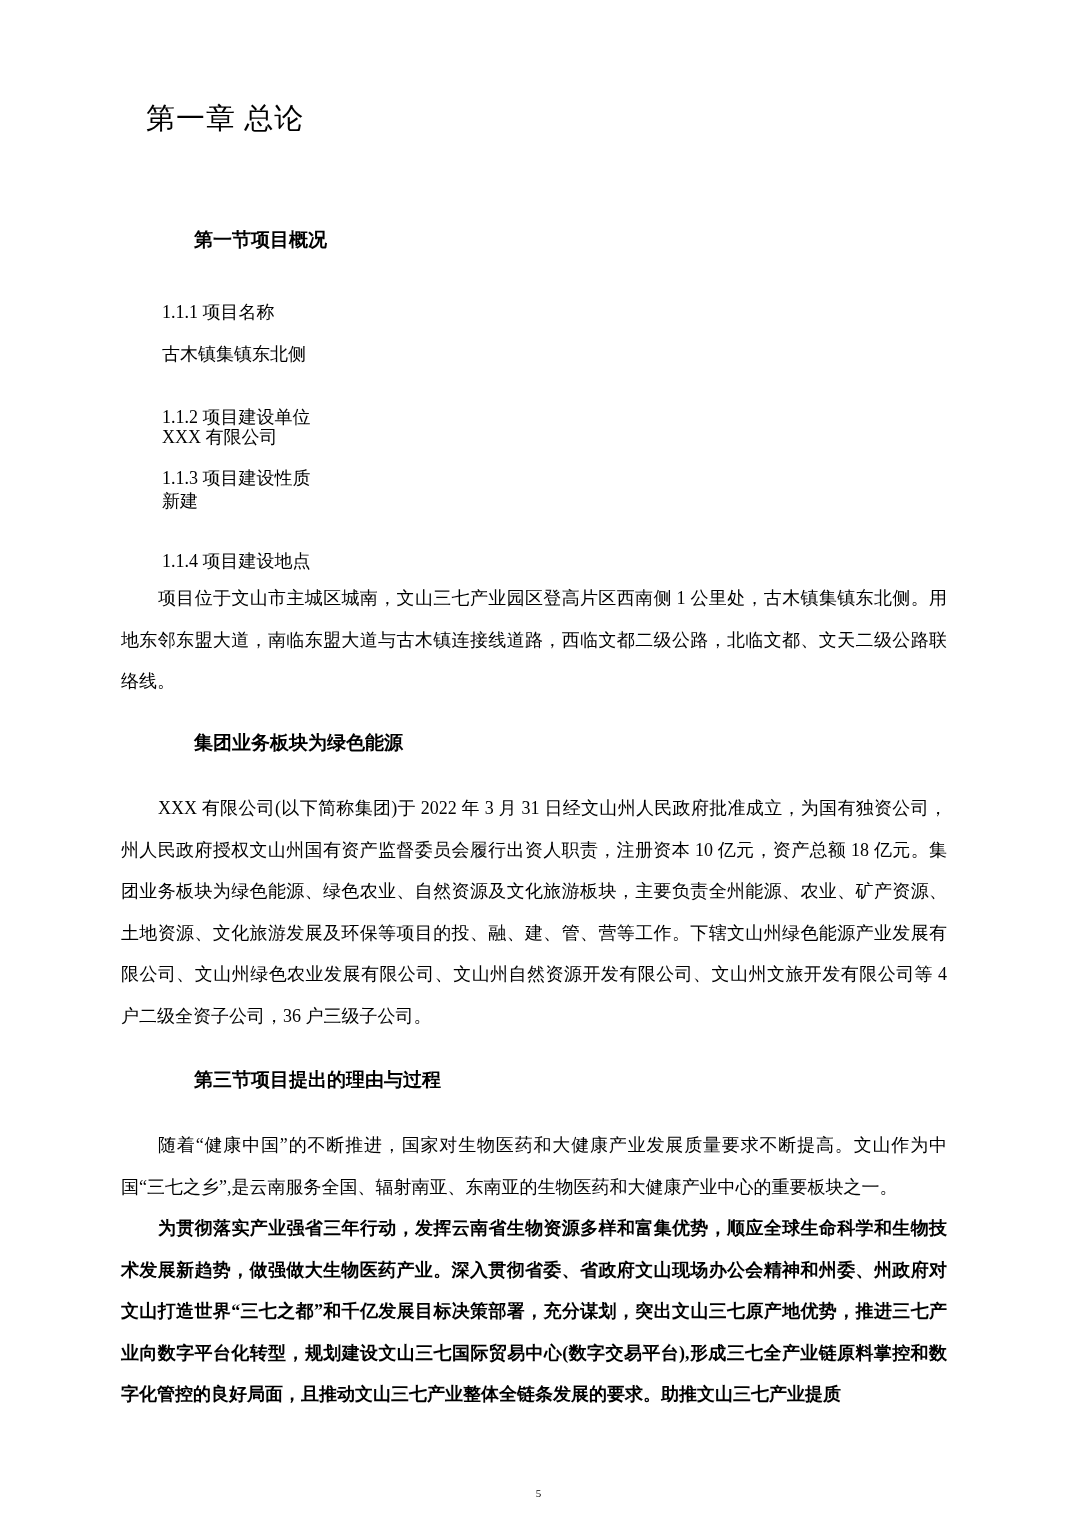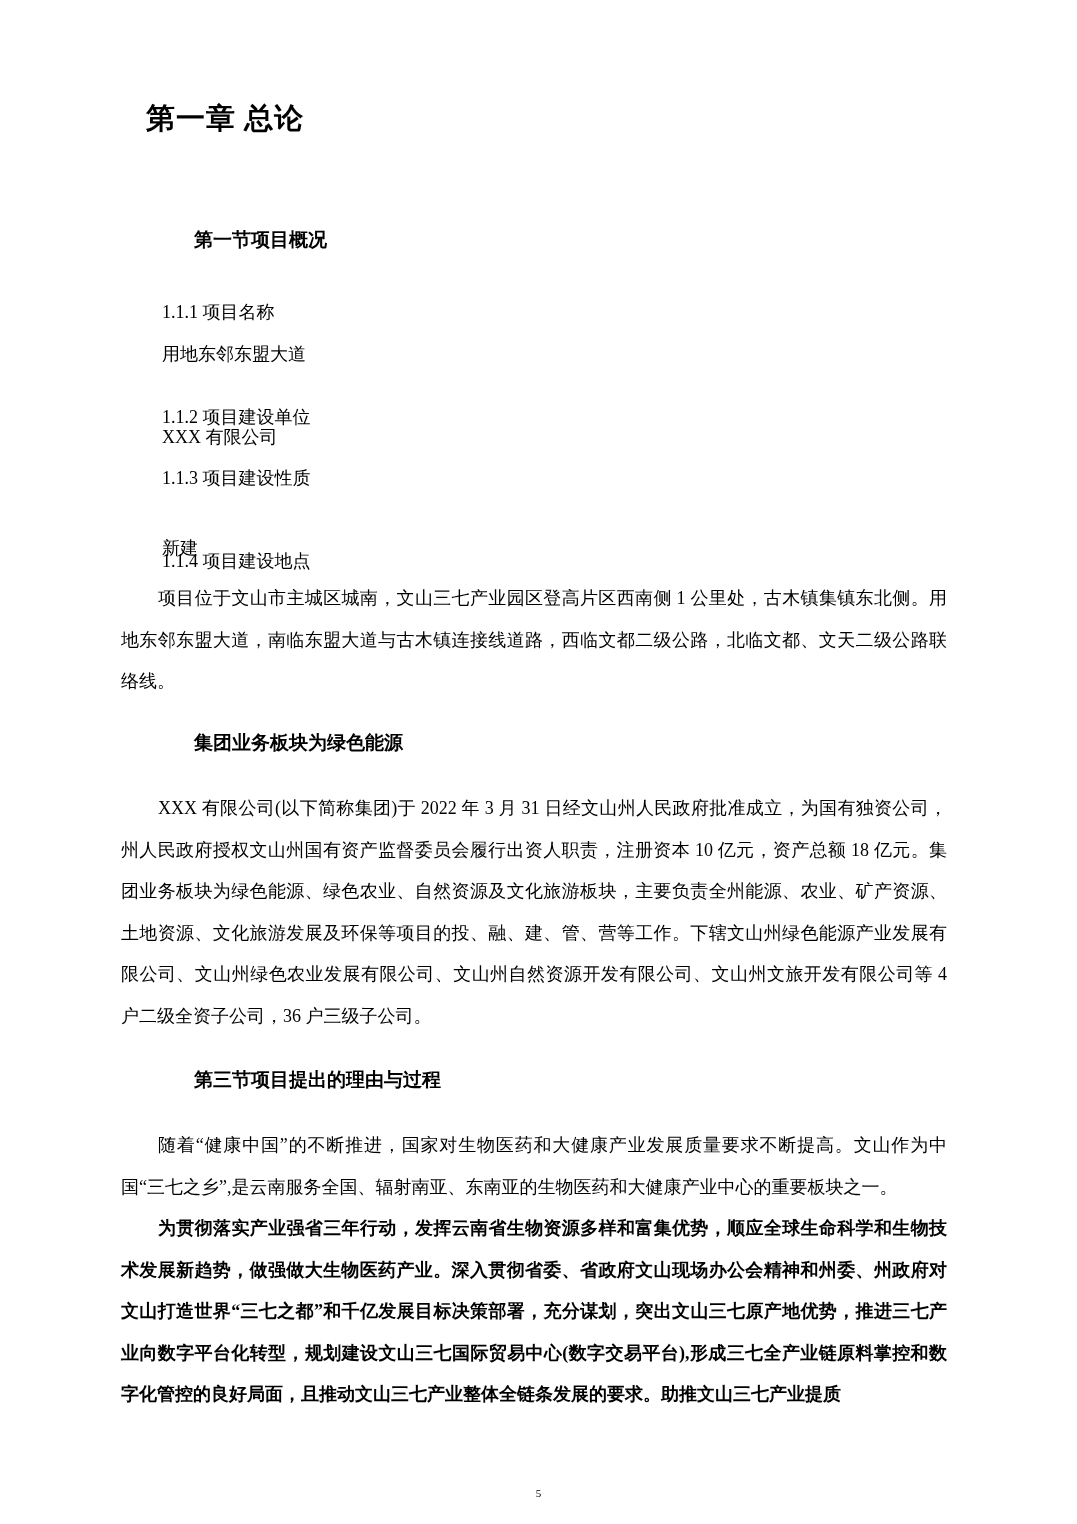--- a/index.html
+++ b/index.html
@@ -19,21 +19,21 @@
       position: absolute;
       left: 0; top: 0;
       width: 1077px;
       height: 1524px;
     }
     .chapter-title {
       position: absolute;
       left: 146px;
       top: 98px;
       font-size: 29px;
-      font-weight: bold;
+      font-weight: normal;
       letter-spacing: 1px;
       line-height: 40px;
       margin: 0;
       white-space: nowrap;
     }
     .section-title {
       position: absolute;
       left: 194px;
       font-size: 19px;
       font-weight: bold;
@@ -72,27 +72,27 @@
 </head>
 <body>
 
 <div class="page">
 
   <h1 class="chapter-title">第一章  总论</h1>
 
   <h2 class="section-title" style="top:226px;">第一节项目概况</h2>
 
   <p class="line item" style="top:295px;">1.1.1 项目名称</p>
-  <p class="line item" style="top:337px;">用地东邻东盟大道</p>
+  <p class="line item" style="top:337px;">古木镇集镇东北侧</p>
 
   <p class="line item" style="top:400px;">1.1.2 项目建设单位</p>
   <p class="line item" style="top:420px;">XXX 有限公司</p>
 
   <p class="line item" style="top:461px;">1.1.3 项目建设性质</p>
-  <p class="line item" style="top:531px;">新建</p>
+  <p class="line item" style="top:484px;">新建</p>
 
   <p class="line item" style="top:544px;">1.1.4 项目建设地点</p>
 
   <p class="para" style="top:578px;">项目位于文山市主城区城南，文山三七产业园区登高片区西南侧 1 公里处，古木镇集镇东北侧。用地东邻东盟大道，南临东盟大道与古木镇连接线道路，西临文都二级公路，北临文都、文天二级公路联络线。</p>
 
   <h2 class="section-title" style="top:729px;">集团业务板块为绿色能源</h2>
 
   <p class="para" style="top:788px;">XXX 有限公司(以下简称集团)于 2022 年 3 月 31 日经文山州人民政府批准成立，为国有独资公司，州人民政府授权文山州国有资产监督委员会履行出资人职责，注册资本 10 亿元，资产总额 18 亿元。集团业务板块为绿色能源、绿色农业、自然资源及文化旅游板块，主要负责全州能源、农业、矿产资源、土地资源、文化旅游发展及环保等项目的投、融、建、管、营等工作。下辖文山州绿色能源产业发展有限公司、文山州绿色农业发展有限公司、文山州自然资源开发有限公司、文山州文旅开发有限公司等 4 户二级全资子公司，36 户三级子公司。</p>
 
   <h2 class="section-title" style="top:1066px;text-align:right;">第三节项目提出的理由与过程</h2>

